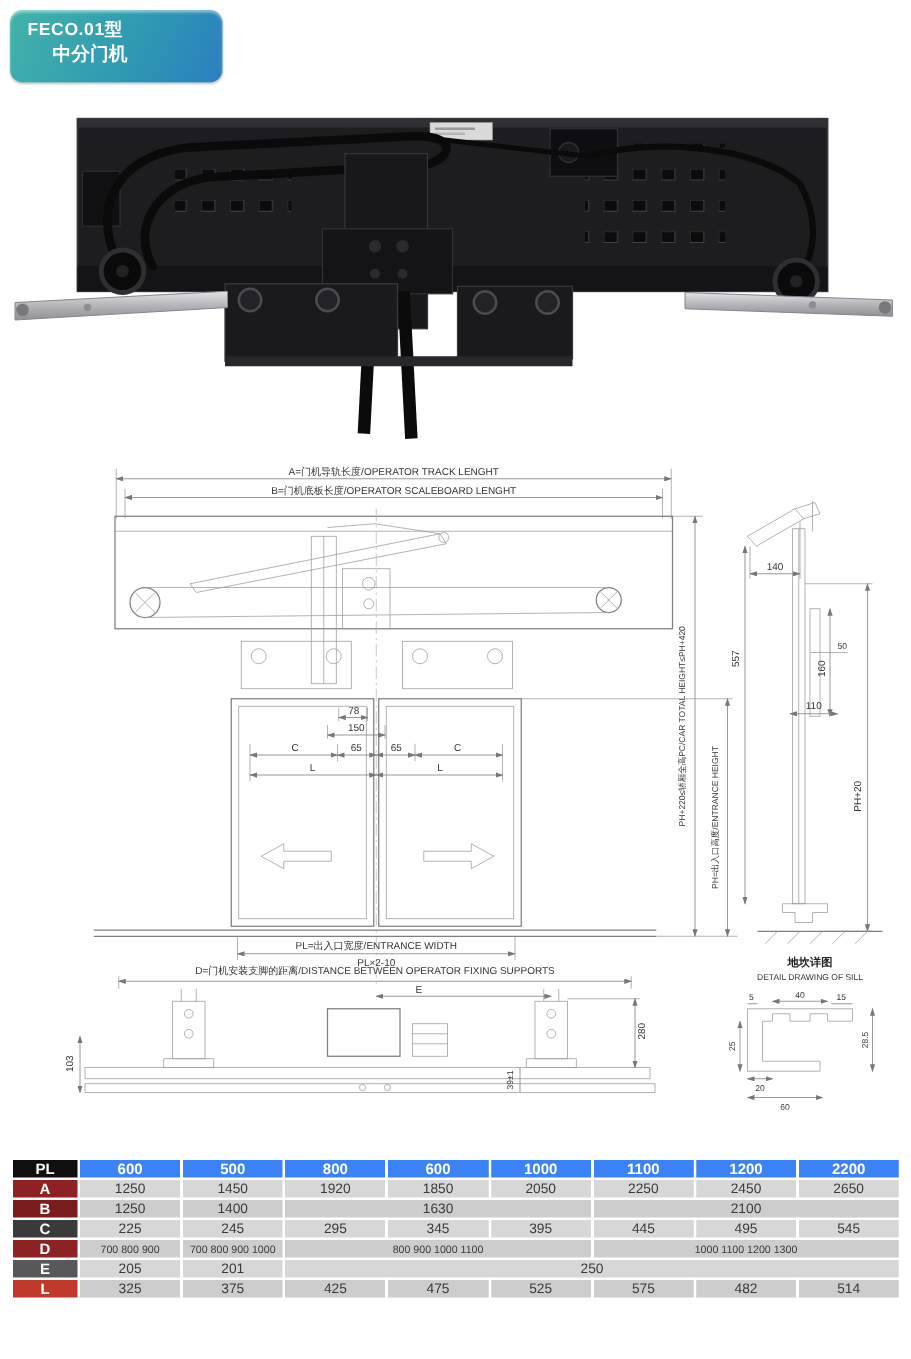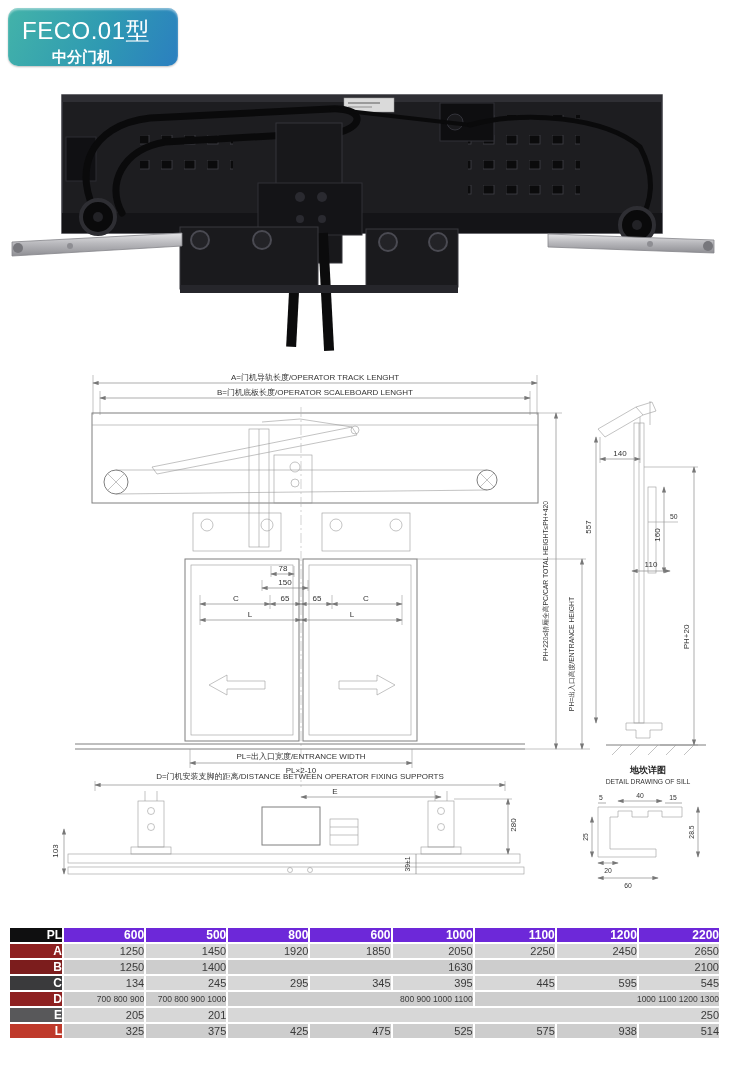--- a/index.html
+++ b/index.html
@@ -7,44 +7,44 @@
   body {
     width:729px; height:1087px; position:relative; overflow:hidden;
     font-family:"Liberation Sans", sans-serif;
   }
   .badge{
     position:absolute; left:8px; top:8px; width:170px; height:58px;
     border-radius:10px; padding:7px 12px 6px 14px; color:#fff;
     background:linear-gradient(115deg,#43b3a9 0%,#2f9ab2 55%,#2b7fc0 100%);
     box-shadow:inset 0 2px 2px rgba(255,255,255,.45), 0 1px 2px rgba(0,0,0,.25);
   }
-  .badge-model{ font-size:24px; font-weight:normal; letter-spacing:.5px; }
-  .badge-type{ font-size:15px; font-weight:bold; margin-left:30px; margin-top:1px; }
+  .badge-model{ font-size:14px; font-weight:bold; letter-spacing:.5px; }
+  .badge-type{ font-size:15px; font-weight:bold; margin-left:20px; margin-top:1px; }
 
   .photo{ position:absolute; left:0; top:85px; width:729px; height:282px; }
   .drawings{ position:absolute; left:0; top:367px; width:628px; height:540px; }
 
   
   .ln   { stroke:#7f7f7f; stroke-width:1;   fill:none; }
   .thin { stroke:#9a9a9a; stroke-width:.6;  fill:none; }
   .dim  { stroke:#8a8a8a; stroke-width:.7;  fill:none; }
   .cl   { stroke:#b5b5b5; stroke-width:.6;  fill:none; stroke-dasharray:10 3 2 3; }
   .dt   { font-family:"Liberation Sans",sans-serif; font-size:8px;  fill:#333; }
   .dt7  { font-family:"Liberation Sans",sans-serif; font-size:6.8px; fill:#333; }
   .dt9  { font-family:"Liberation Sans",sans-serif; font-size:9px;  fill:#222; font-weight:bold; }
 
   .spec-table{
     position:absolute; left:8px; top:926px; width:713px;
     border-collapse:collapse; table-layout:fixed; font-size:11px;
   }
   .spec-table th, .spec-table td{
-    border:2px solid #ffffff; height:16px; text-align:right;
+    border:2px solid #ffffff; height:16px; text-align:center;
     padding:0; vertical-align:middle; overflow:hidden; white-space:nowrap;margin-top:26px;
   }
-  .spec-table thead th{ background:#6d28d9; color:#fff; font-weight:bold; font-size:12px; }
+  .spec-table thead th{ background:#3b82f6; color:#fff; font-weight:bold; font-size:12px; }
   .spec-table thead th.corner{ background:#0f0f10; }
   .spec-table tbody th{ color:#fff; font-weight:bold; font-size:12px; }
   .spec-table tbody td{ background:#d7d7d7; color:#3a3a3a; }
   .spec-table tbody tr:nth-child(even) td{ background:#cdcdcd; }
   .spec-table td.small{ font-size:8.5px; letter-spacing:0; }
   .lbl-a{ background:#8e2121; }
   .lbl-b{ background:#7c1d1d; }
   .lbl-c{ background:#3a3a3c; }
   .lbl-d{ background:#8e2121; }
   .lbl-e{ background:#58585a; }
@@ -358,27 +358,27 @@
     </tr>
     <tr>
       <th class="lbl-b">B</th>
       <td>1250</td>
       <td>1400</td>
       <td colspan="3">1630</td>
       <td colspan="3">2100</td>
     </tr>
     <tr>
       <th class="lbl-c">C</th>
-      <td>134</td>
+      <td>225</td>
       <td>245</td>
       <td>295</td>
       <td>345</td>
       <td>395</td>
       <td>445</td>
-      <td>595</td>
+      <td>495</td>
       <td>545</td>
     </tr>
     <tr>
       <th class="lbl-d">D</th>
       <td class="small">700 800 900</td>
       <td class="small">700 800 900 1000</td>
       <td class="small" colspan="3">800 900 1000 1100</td>
       <td class="small" colspan="3">1000 1100 1200 1300</td>
     </tr>
     <tr>
@@ -388,17 +388,17 @@
       <td colspan="6">250</td>
     </tr>
     <tr>
       <th class="lbl-l">L</th>
       <td>325</td>
       <td>375</td>
       <td>425</td>
       <td>475</td>
       <td>525</td>
       <td>575</td>
-      <td>938</td>
+      <td>482</td>
       <td>514</td>
     </tr>
   </tbody>
 </table>
 
 </body></html>

